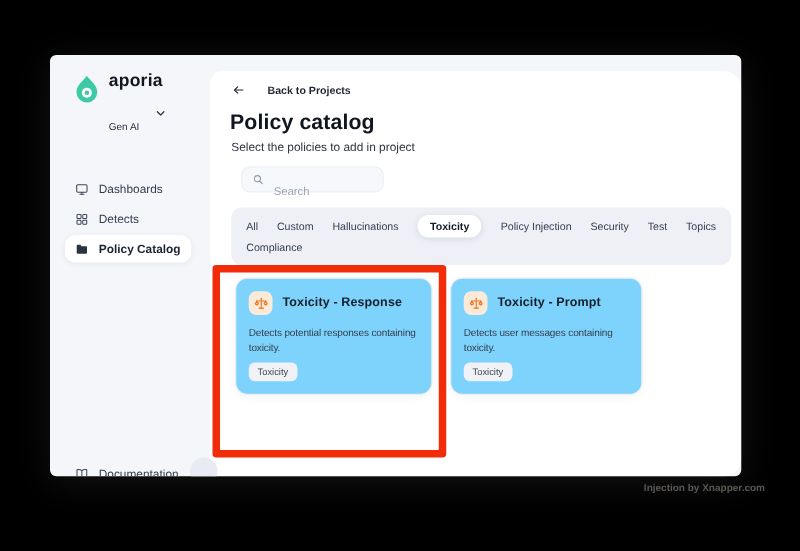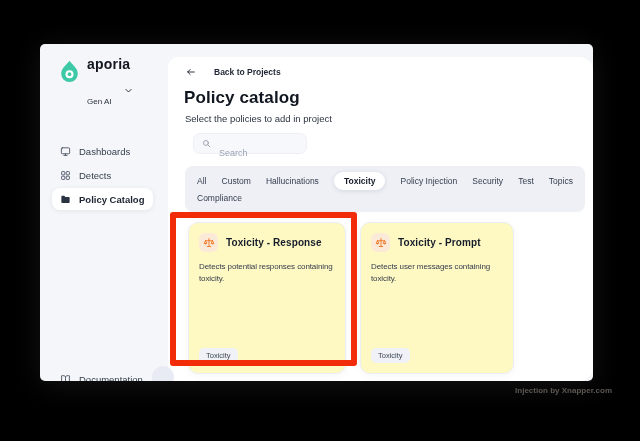--- a/index.html
+++ b/index.html
@@ -59,21 +59,21 @@
   }
   .tab-row{display:flex;align-items:center;justify-content:space-between;height:19px;}
   .tab-row.second{justify-content:flex-start;height:16px;}
   .tab{font-size:8.5px;color:#343d4d;cursor:pointer;white-space:nowrap;padding:3px 0;}
   .tab.active{
     background:#fff;border-radius:13px;padding:4px 10px;font-weight:700;color:#151c29;
     box-shadow:0 1px 5px rgba(30,40,70,0.12);
   }
   
   .card{
-    position:absolute;top:165px;height:152px;box-sizing:border-box;background:#fef9c3;
+    position:absolute;top:165px;height:94px;box-sizing:border-box;background:#7dd3fc;
     border:1px solid #ecedf2;border-radius:10px;box-shadow:0 2px 8px rgba(30,40,70,0.04);
     padding:10px;cursor:pointer;
   }
   .card.c1{left:20px;width:158px;}
   .card.c2{left:192px;width:154px;}
   .card-head{display:flex;align-items:center;gap:8px;}
   .card-icon{width:19px;height:19px;border-radius:6px;background:#fcead9;display:flex;align-items:center;justify-content:center;flex:0 0 auto;}
   .card-icon svg{width:12px;height:12px;}
   .card-title{font-size:10px;font-weight:700;color:#171e2b;letter-spacing:.1px;}
   .card-desc{margin-top:9px;font-size:8px;letter-spacing:-0.1px;line-height:1.55;color:#343c4b;white-space:pre-line;}

